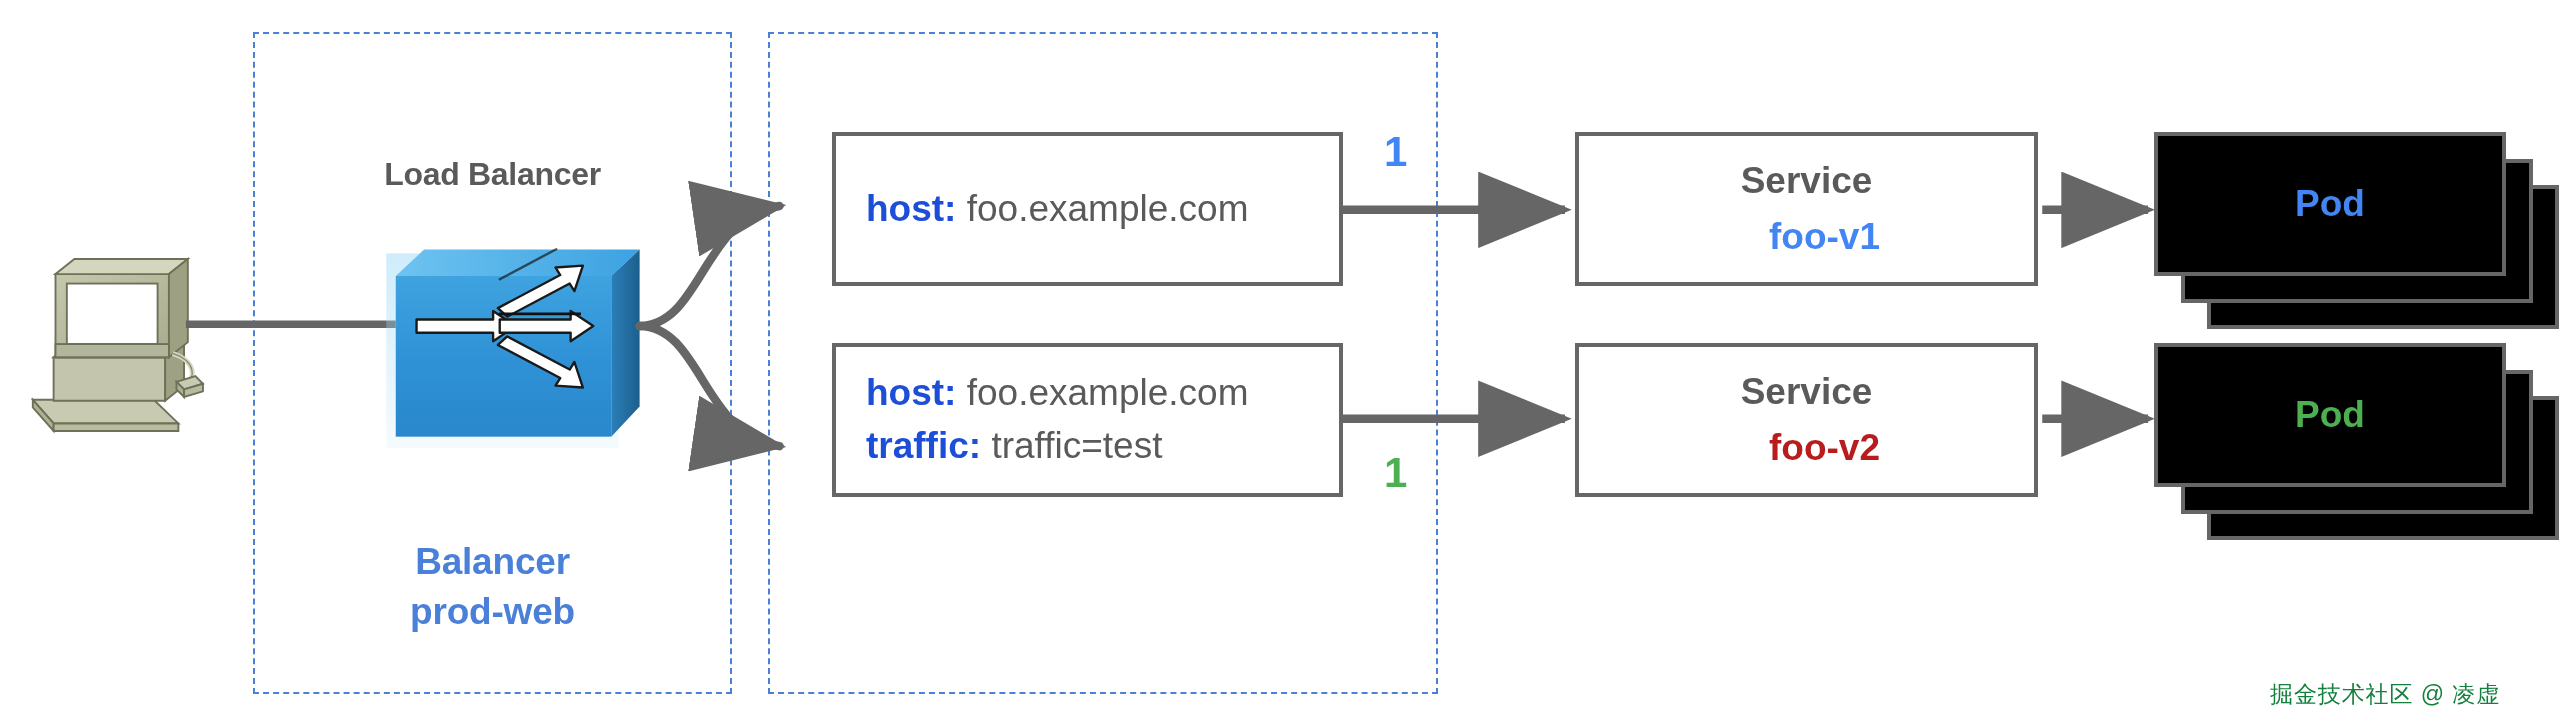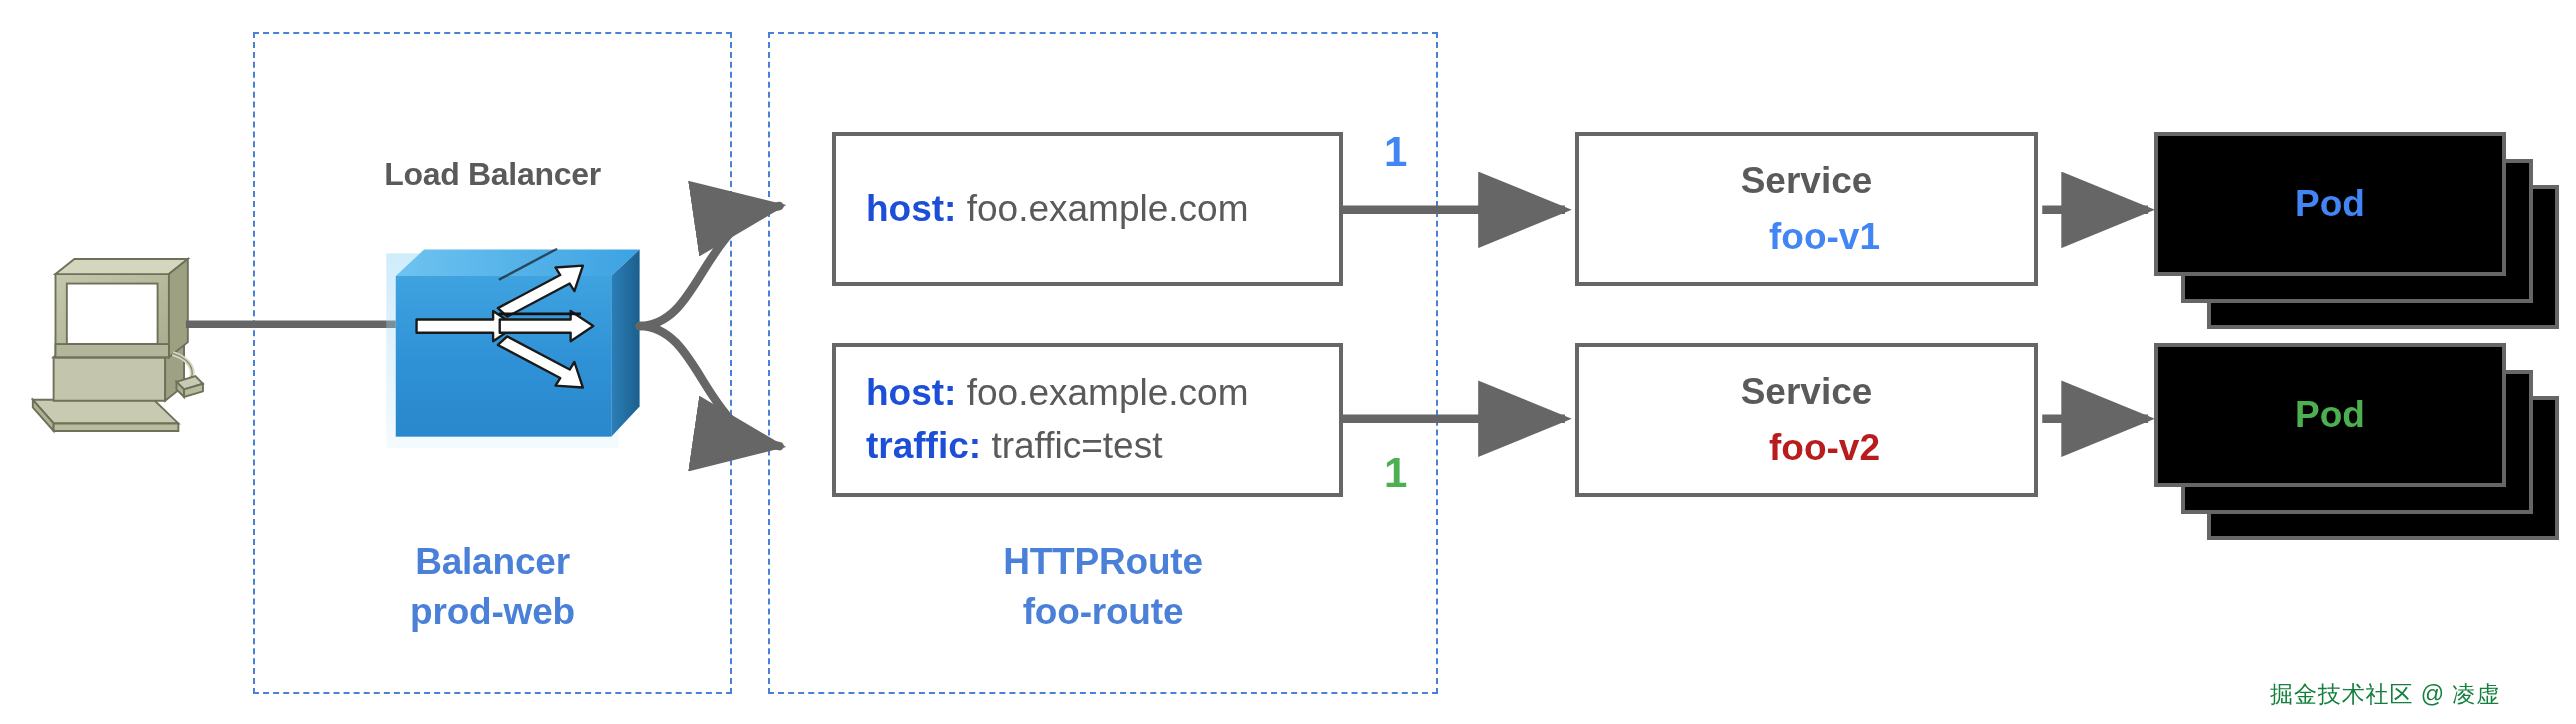--- a/index.html
+++ b/index.html
@@ -263,21 +263,17 @@
     <div class="pod-card" style="left:0px; top:0px; width:352px; height:144px;">
       <span class="pod-label" style="color:#4caf50;">Pod</span>
     </div>
   </div>
 
   <div class="group-caption" style="left:253px; top:537px; width:479px;">
     <div>Balancer</div>
     <div>prod-web</div>
   </div>
 
-  <div class="group-caption" style="left:768px; top:537px; width:670px;">
-    <div>HTTPRoute</div>
-    <div>foo-route</div>
-  </div>
 
   <div class="watermark" style="left:2270px; top:679px;">掘金技术社区 @ 凌虚</div>
 
 </div>
 
 
 </body></html>

